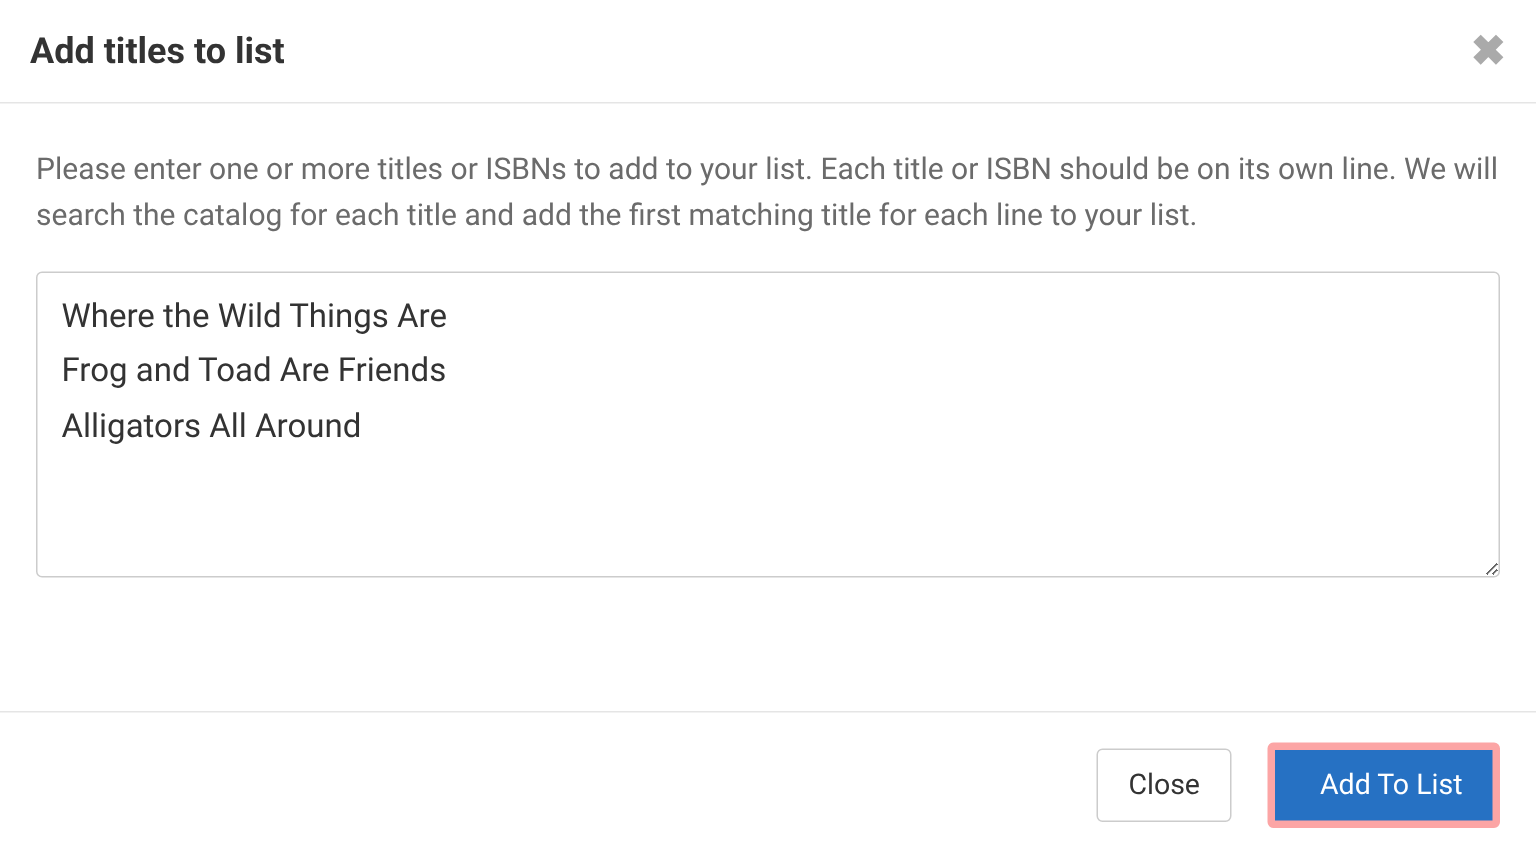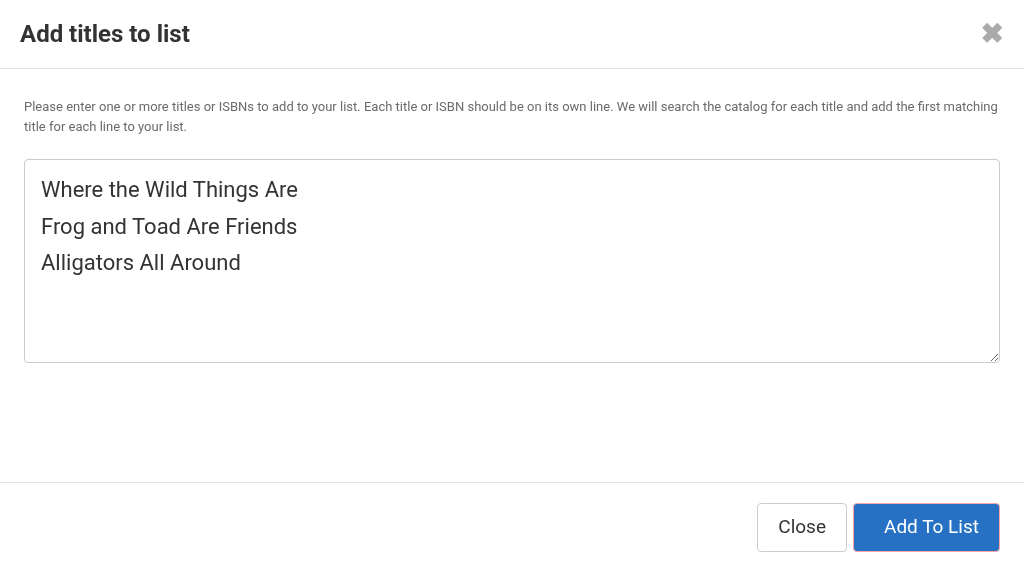--- a/index.html
+++ b/index.html
@@ -41,21 +41,21 @@
       line-height: 1;
       padding: 0;
       background: none;
       border: none;
     }
     .modal-body {
       padding: 28px 24px 24px 24px;
       flex: 1;
     }
     .instructions {
-      font-size: 13px;
+      font-size: 20px;
       line-height: 1.55;
       color: #6b6b6b;
       margin-bottom: 22px;
     }
     .titles-textarea {
       width: 100%;
       height: 204px;
       padding: 12px 16px;
       font-size: 22px;
       font-family: inherit;
@@ -64,39 +64,39 @@
       border-radius: 4px;
       resize: both;
       line-height: 1.65;
       outline: none;
     }
     .modal-footer {
       padding: 20px 24px 10px 24px;
       border-top: 1px solid #e5e5e5;
       display: flex;
       justify-content: flex-end;
-      gap: 6px;
+      gap: 24px;
       align-items: center;
     }
     .btn {
       padding: 10px 20px;
       font-size: 19px;
       border-radius: 4px;
       cursor: pointer;
       font-family: inherit;
       line-height: 1.4;
     }
     .btn-default {
       background: #ffffff;
       border: 1px solid #ccc;
       color: #333;
     }
     .btn-primary {
       background: #2671c3;
-      border: 1px solid #fca5a5;
+      border: 5px solid #fca5a5;
       color: #ffffff;
       padding-left: 30px;
     }
   </style>
 </head>
 <body>
 
 <div class="modal">
   <div class="modal-header">
     <h2 class="modal-title">Add titles to list</h2>

